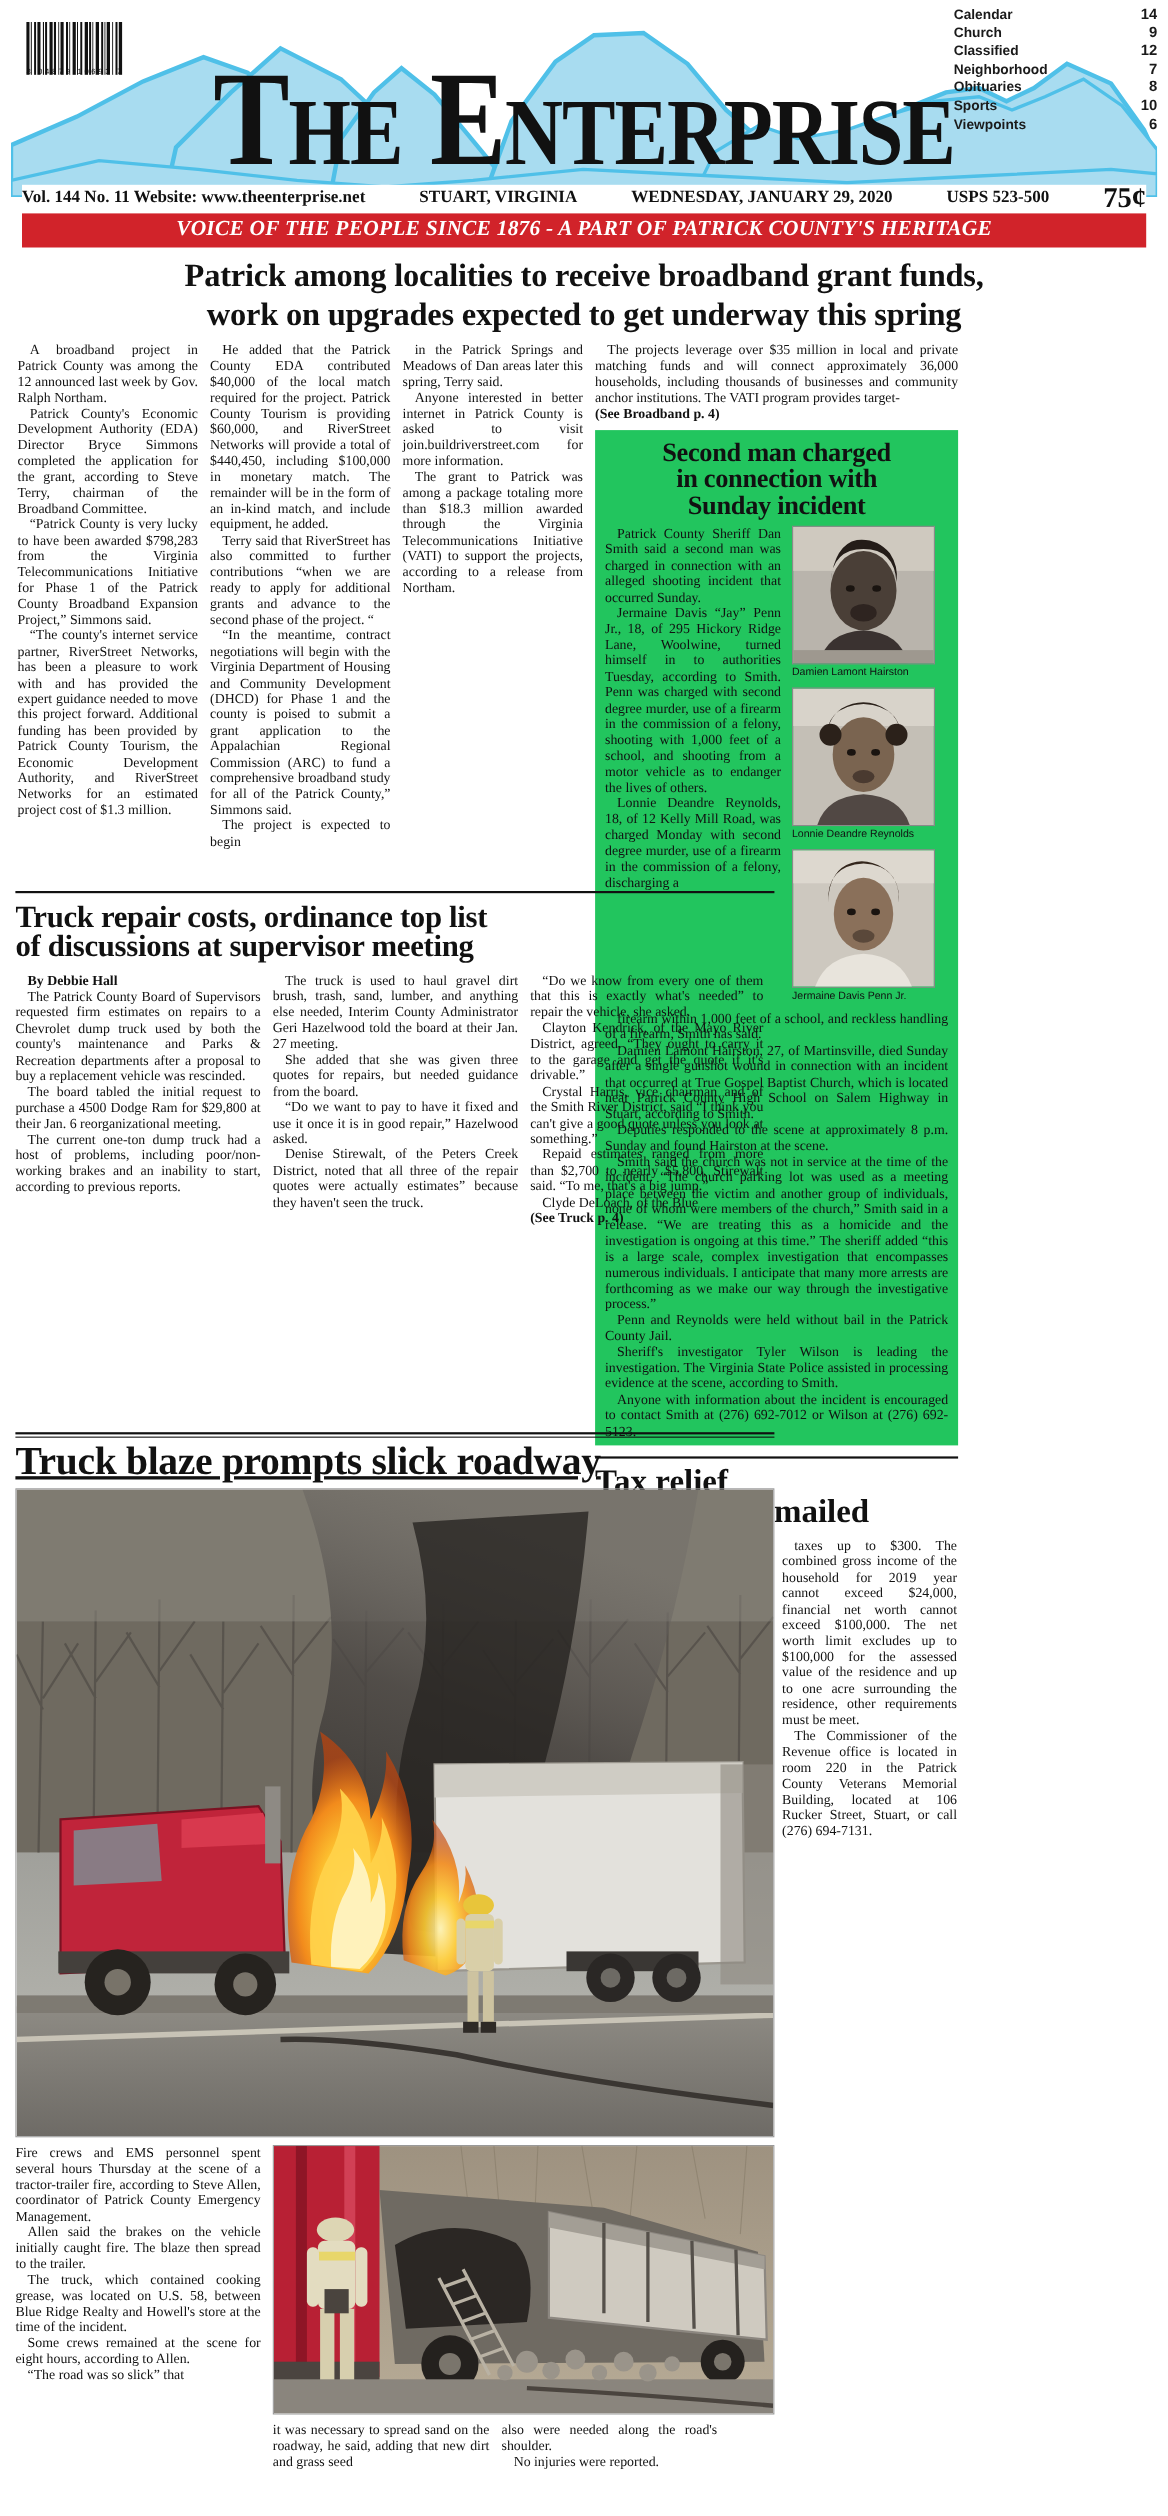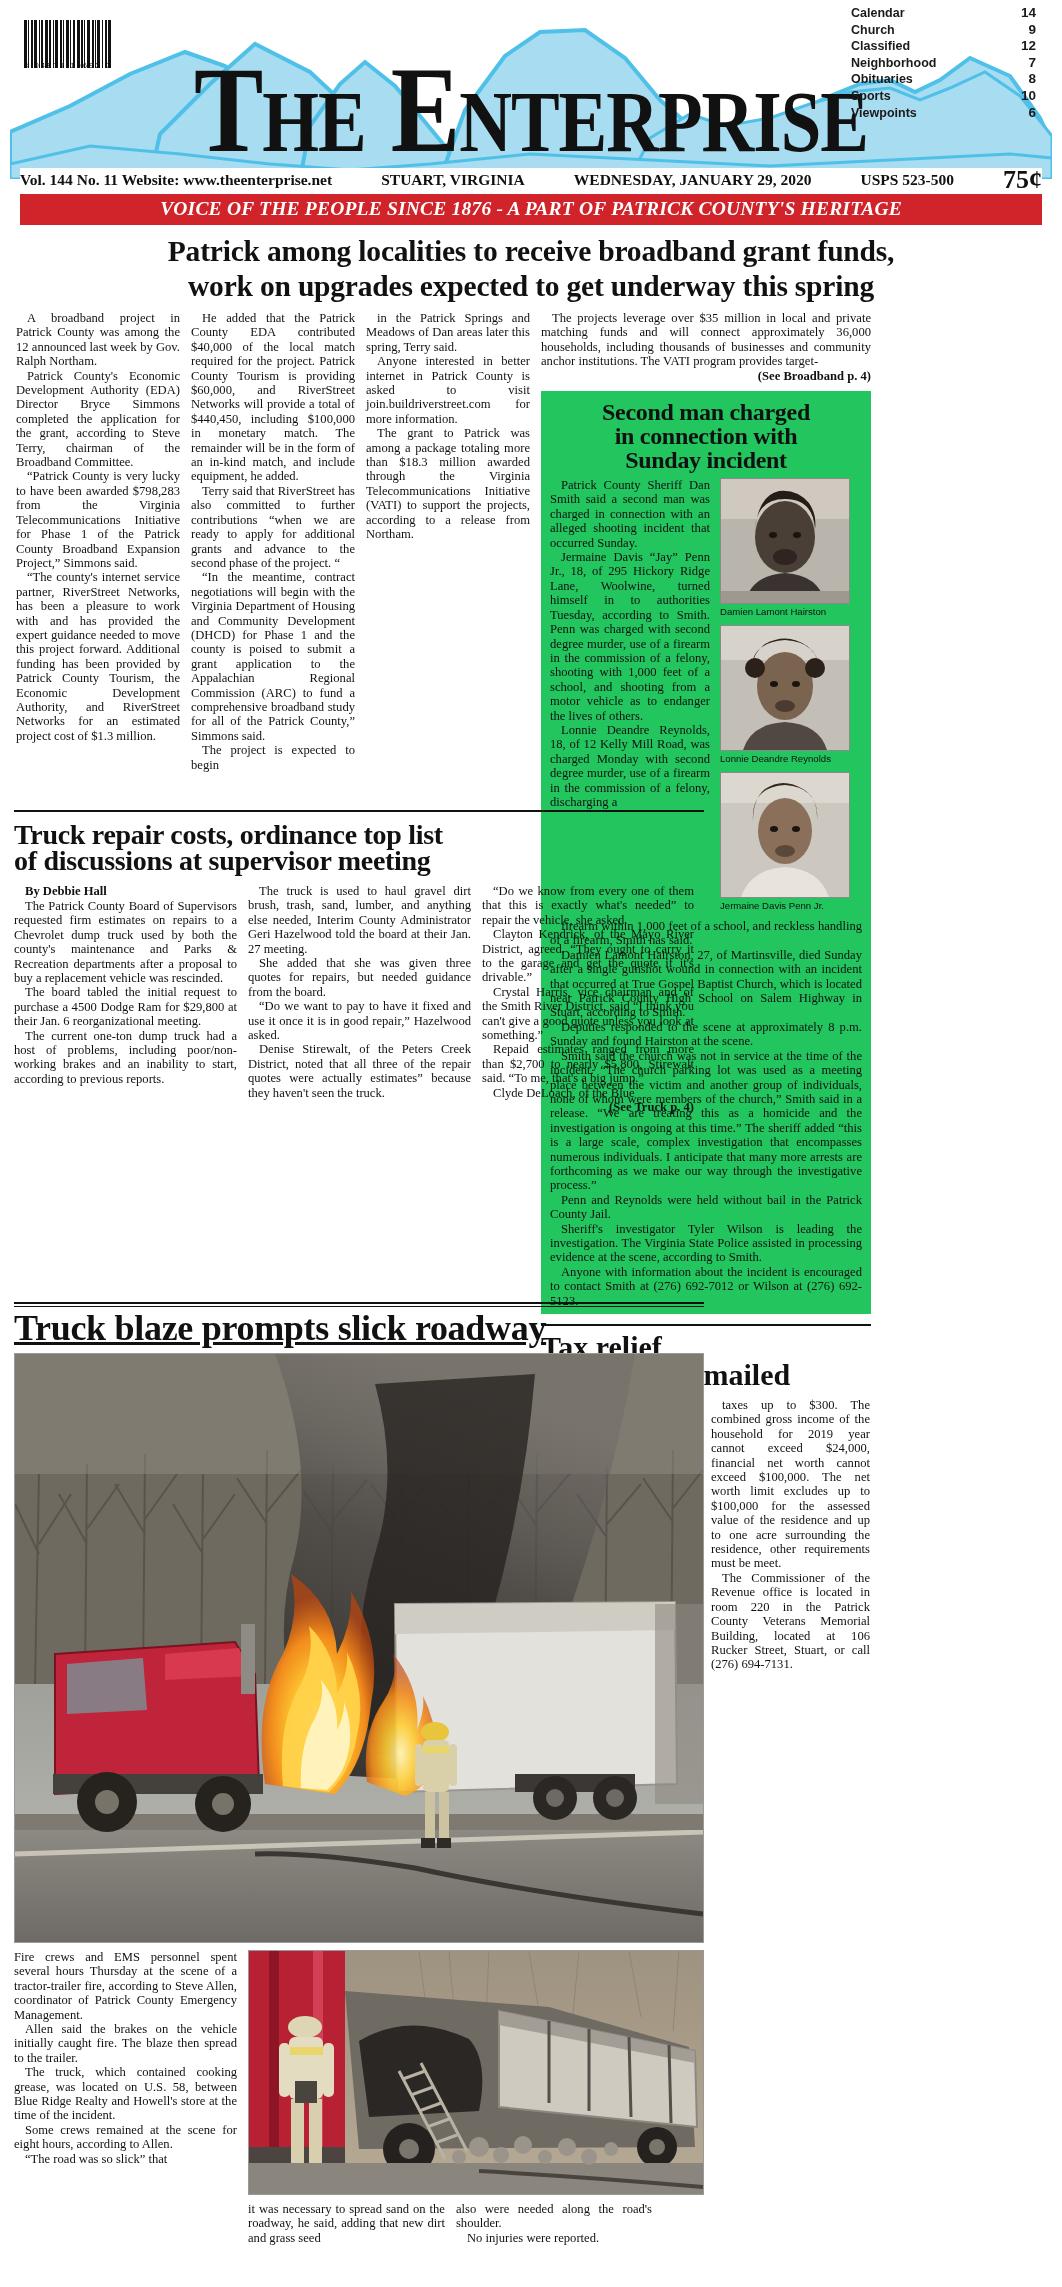--- a/index.html
+++ b/index.html
@@ -21,21 +21,21 @@
     position:absolute; left:14px; top:12px; width:175px; height:56px;
     display:flex; align-items:flex-end; gap:0px; z-index:4;
   }
   .barcode .bar { width:2px; background:#111; height:48px; }
   .barcode-digits {
     position:absolute; left:14px; top:62px; width:180px;
     font-family:"Liberation Sans", sans-serif; font-size:7px;
     letter-spacing:2.4px; color:#111; z-index:4;
   }
   .index-box {
-    position:absolute; right:16px; top:5px; width:185px; z-index:5;
+    position:absolute; right:0; top:5px; width:185px; z-index:5;
     font-family:"Liberation Sans", sans-serif;
     margin-left:40px;
   }
   .index-row {
     display:flex; justify-content:space-between; align-items:baseline;
     font-size:12.5px; font-weight:bold; line-height:15.6px; color:#1a1a1a;
   }
   .index-row .pg { font-size:13.5px; }
 
   .nameplate {
@@ -75,21 +75,21 @@
   }
   .rule-thick { border-top:2px solid #111; margin:4px 0 0 0; }
   .rule-thin  { border-top:1px solid #111; margin:2px 0 4px 0; }
 
   .bodytext {
     font-size:12.6px; line-height:14.4px; text-align:justify;
     text-justify:inter-word; hyphens:manual;
   }
   .bodytext p { margin:0; text-indent:11px; }
   .byline { font-weight:bold; font-size:12.6px; line-height:15px; text-indent:11px; }
-  .jump { font-weight:bold; text-align:right; text-indent:0 !important; }
+  .jump { font-weight:bold; text-indent:0 !important; }
 
   
   .ybox { background:#22c55e; border:0; padding:8px 9px 6px 9px; }
   .ybox-title {
     font-weight:bold; font-size:24px; line-height:26px;
     text-align:center; margin-bottom:6px; letter-spacing:-0.3px;
   }
   .sb-flow { font-size:12.6px; line-height:14.4px; text-align:justify; }
   .sb-flow p { margin:0; text-indent:11px; }
 

